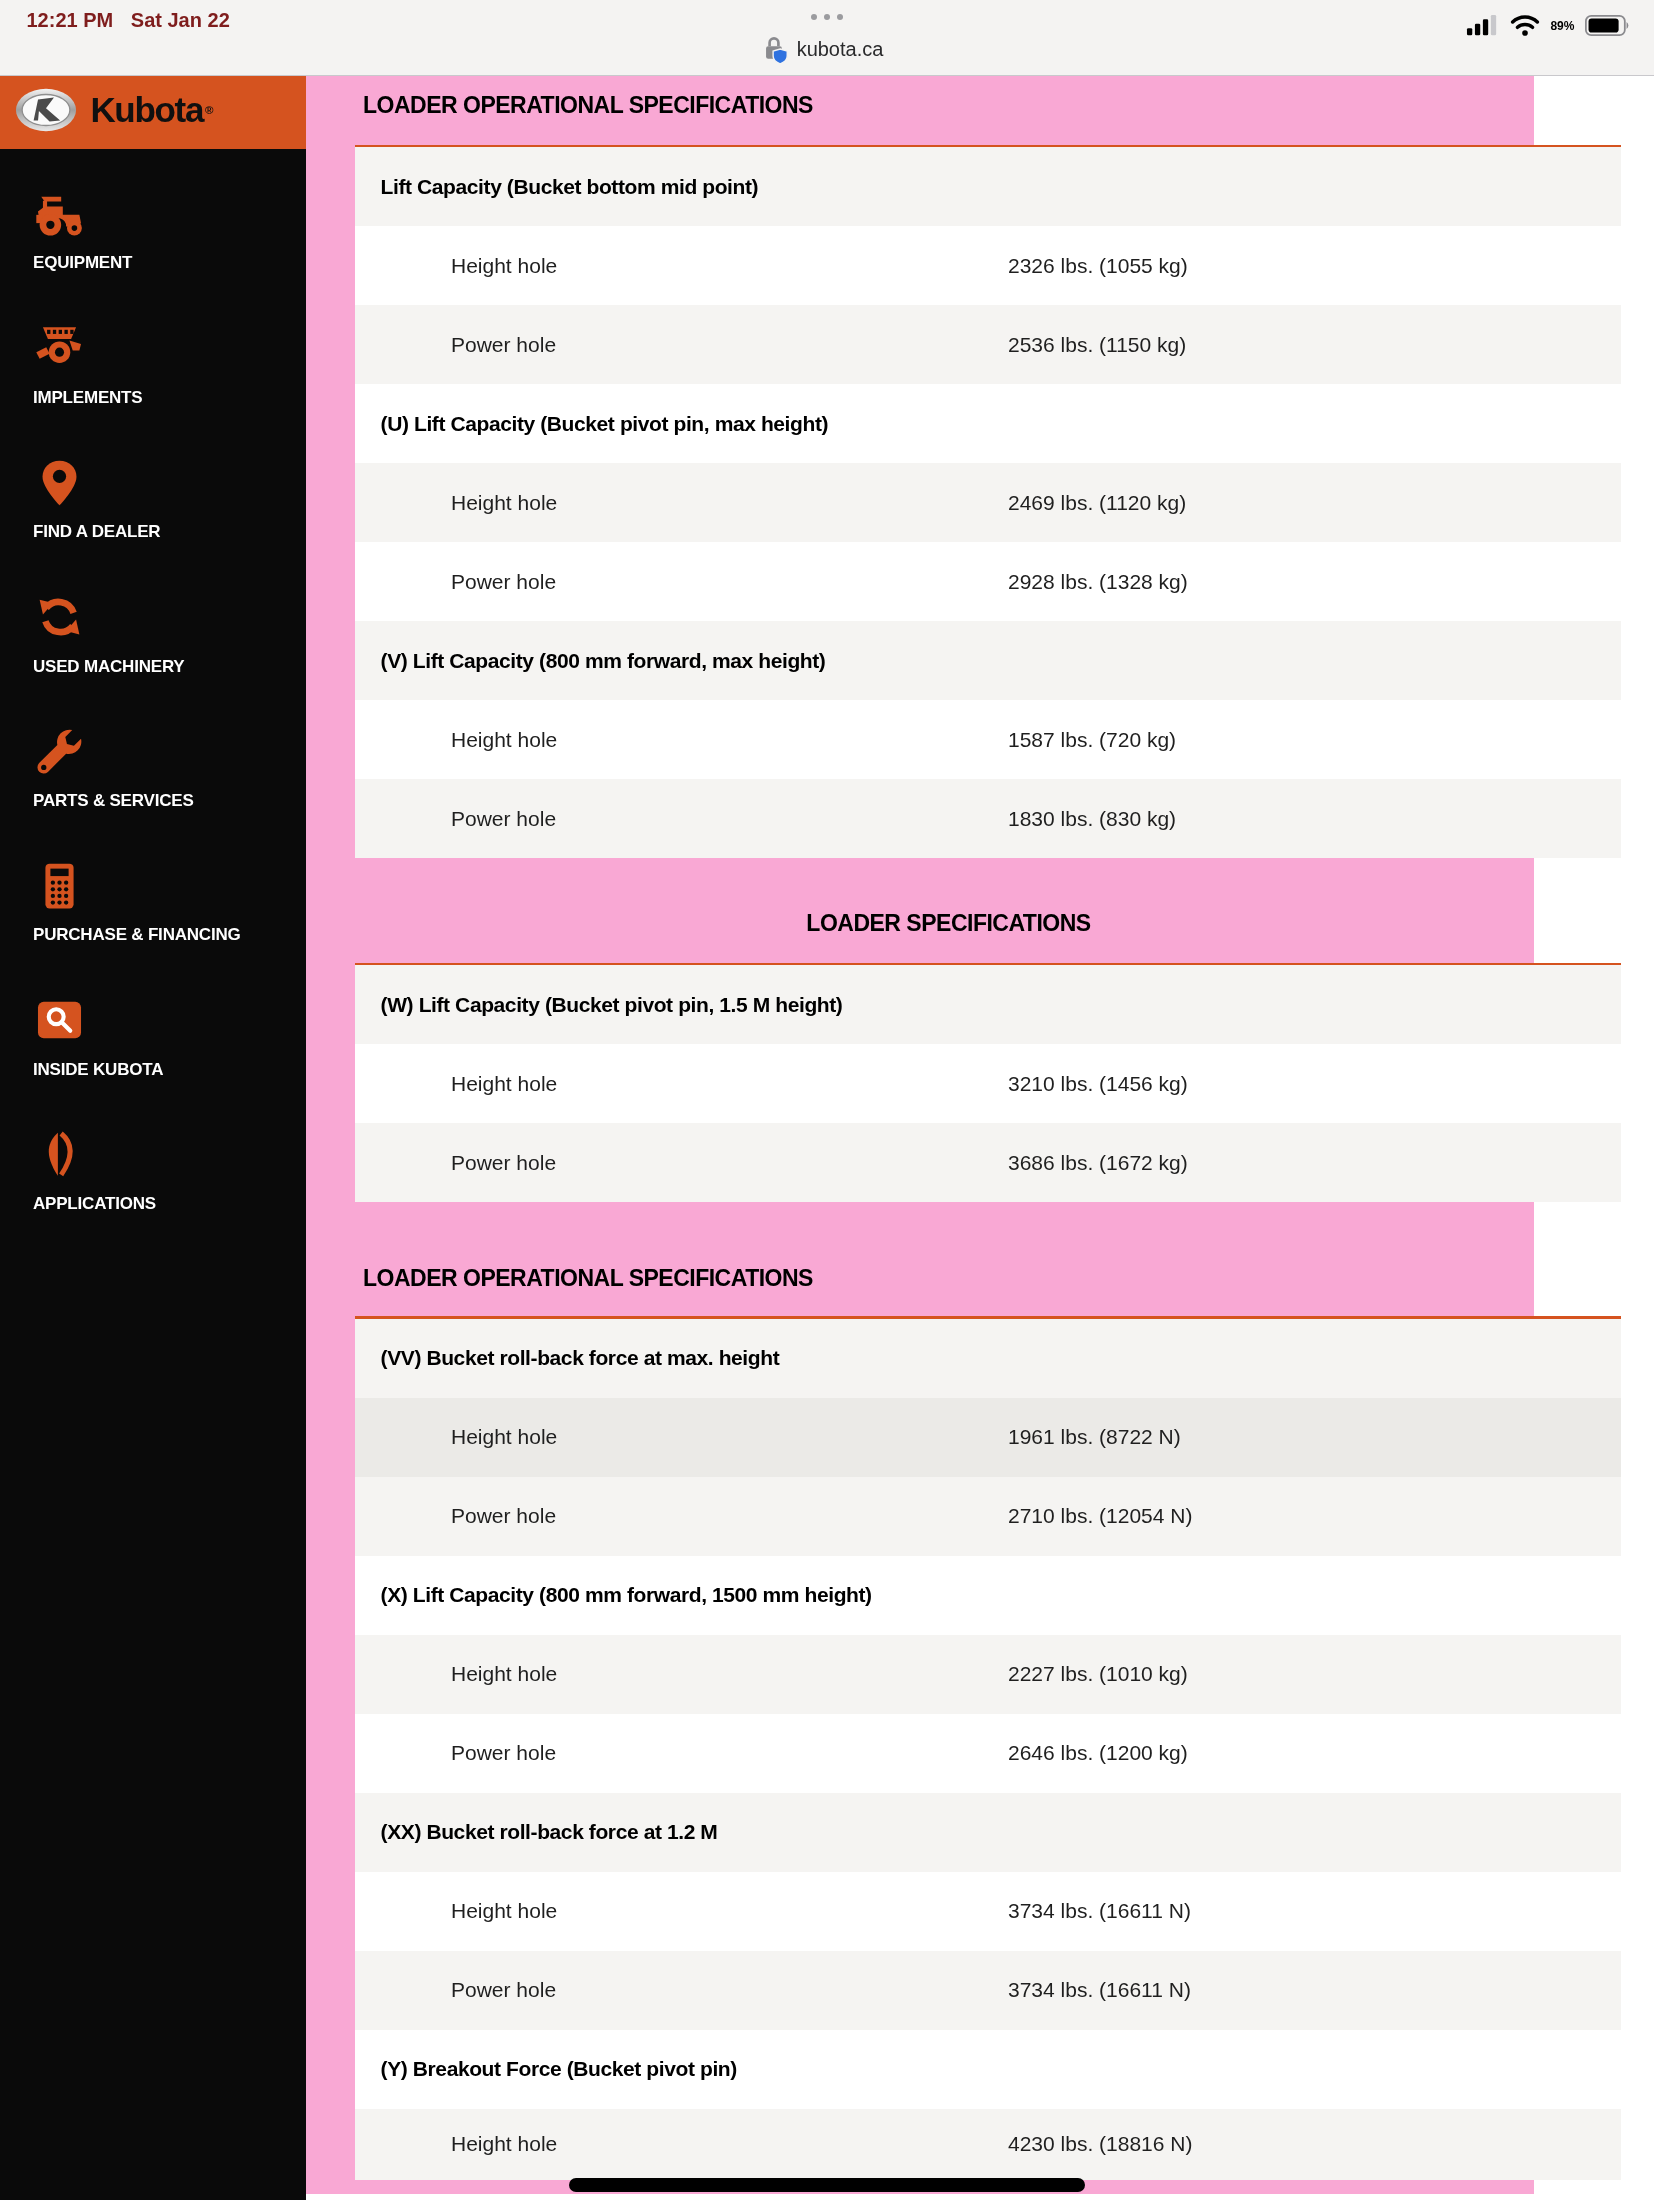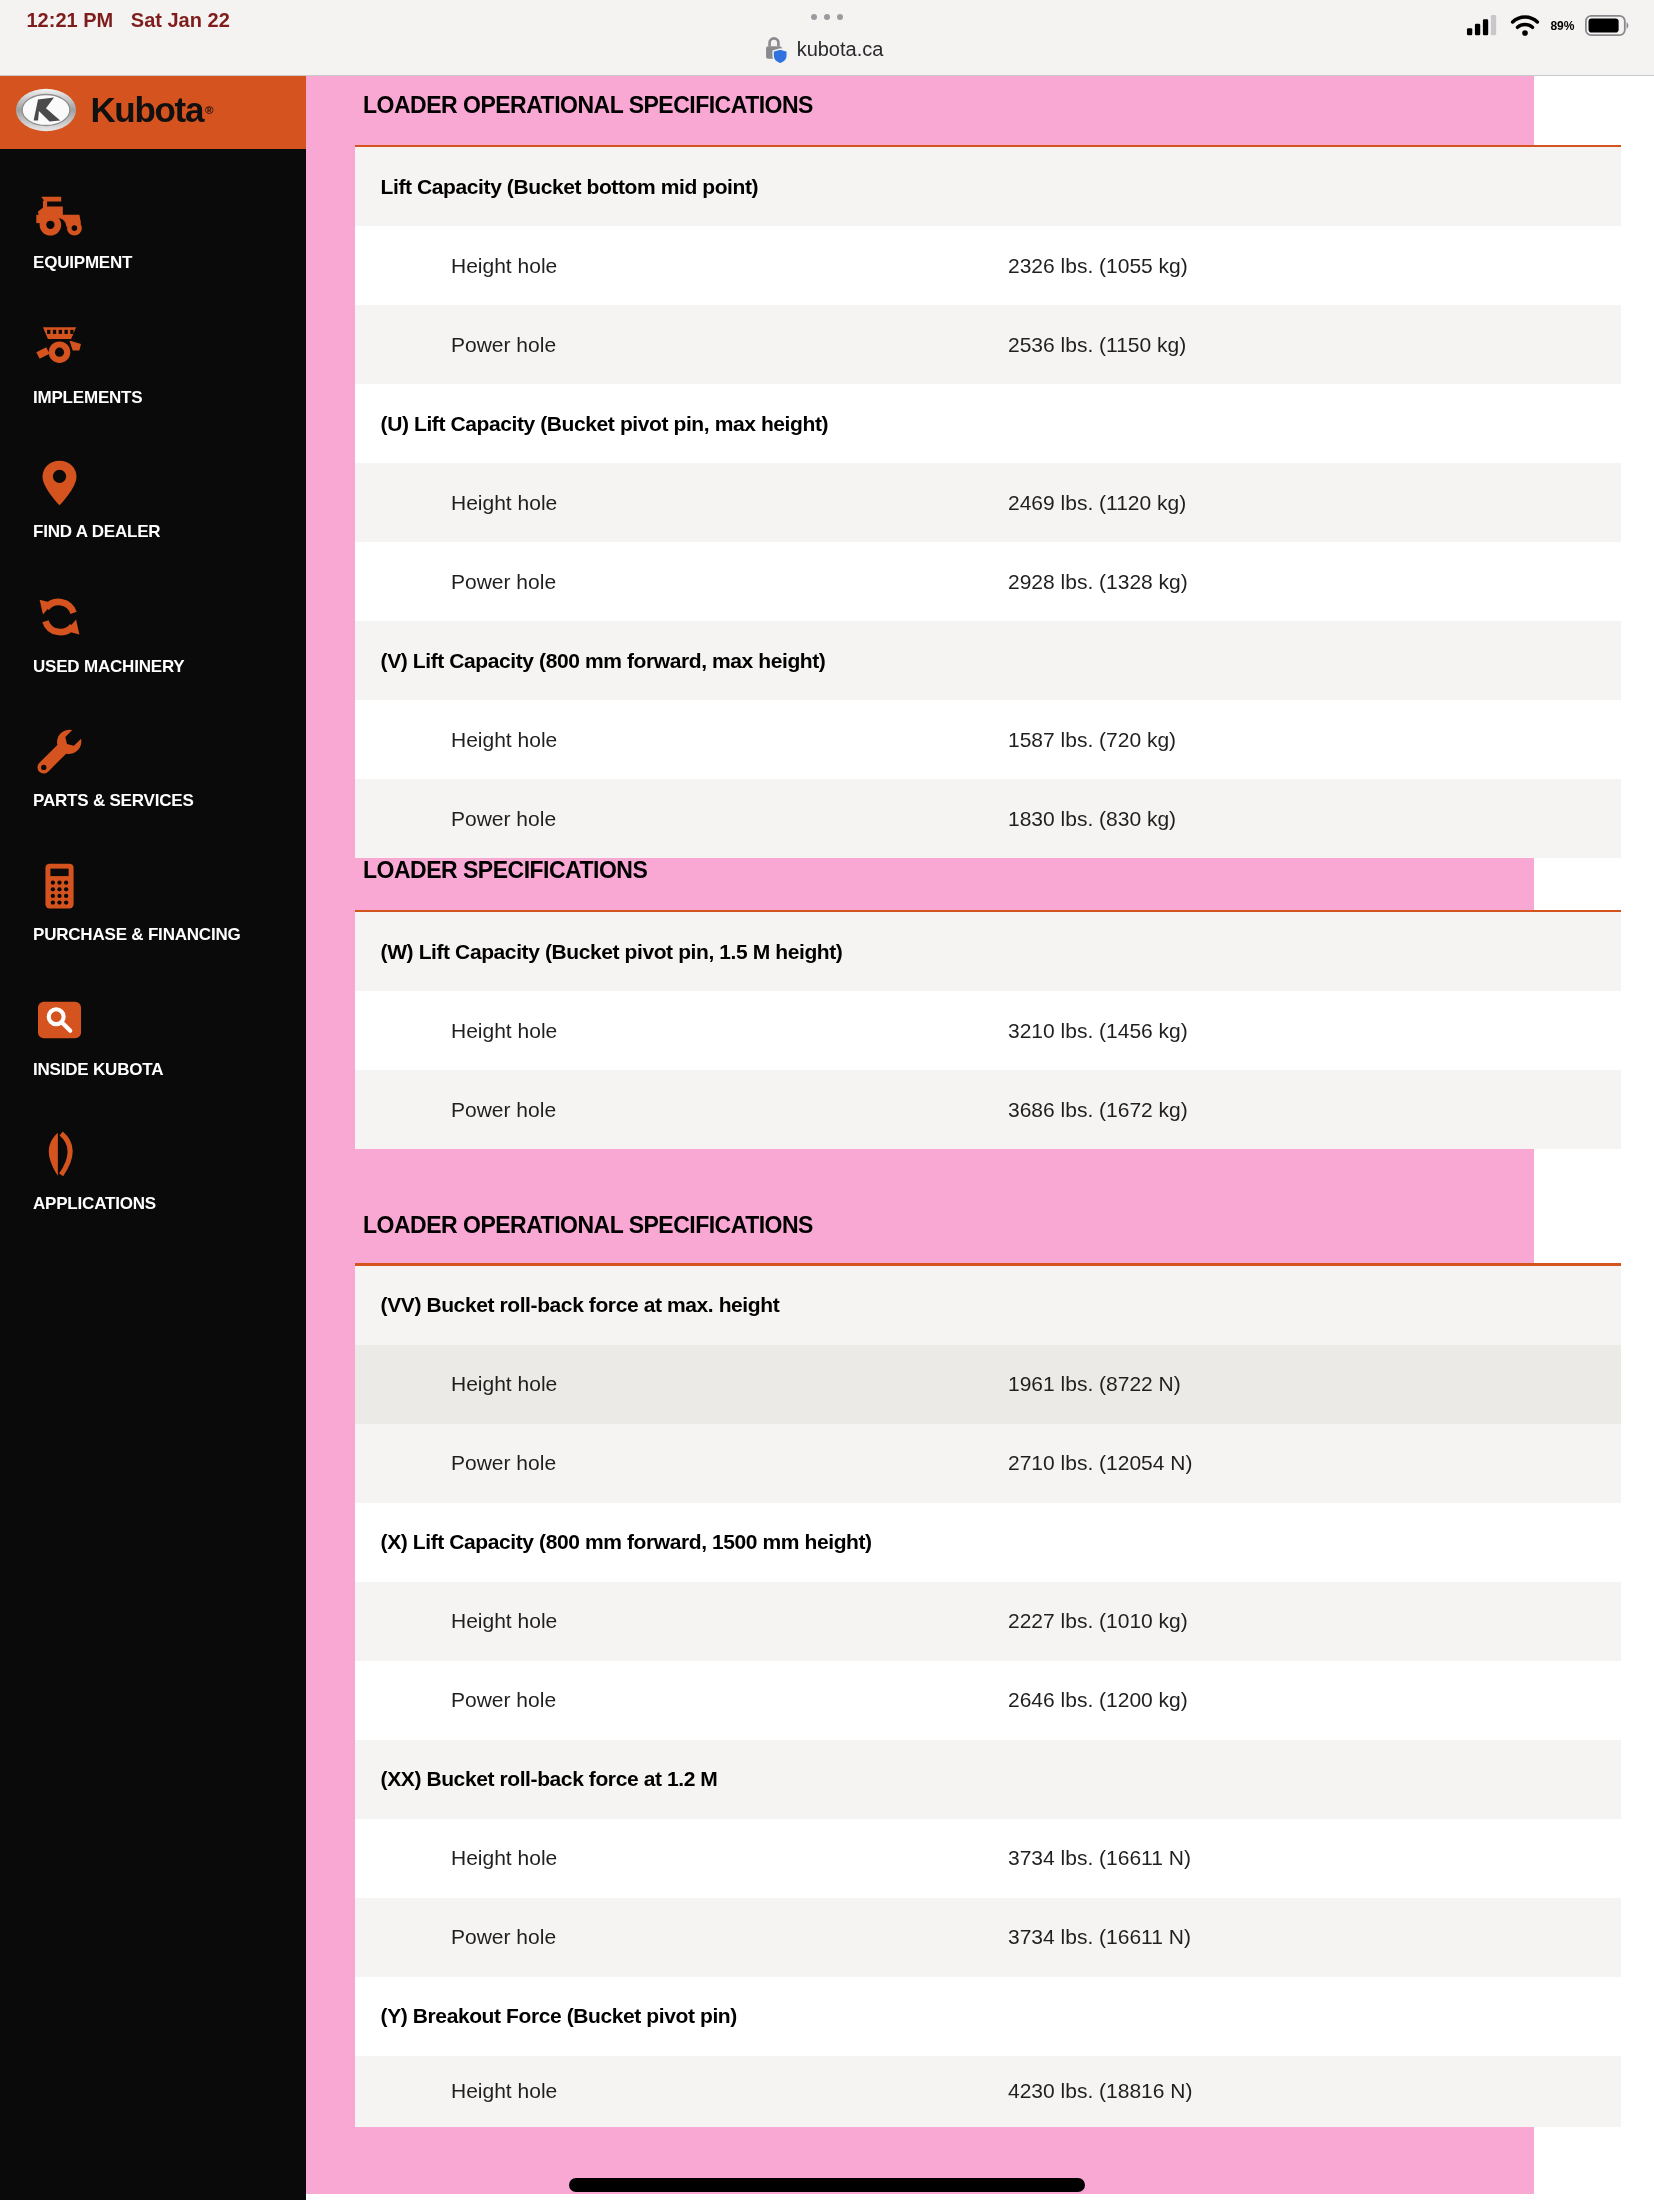--- a/index.html
+++ b/index.html
@@ -26,21 +26,21 @@
   .logo-reg{font-size:11.5px;font-weight:700;color:#101010;vertical-align:-10.6px;margin-left:1.8px;}
   .nav{padding:41px 0 0 33px;}
   .nav-item{margin-bottom:51px;cursor:pointer;}
   .nav-item .icon{display:block;width:53px;height:51px;}
   .nav-item .lbl{display:block;margin-top:12.4px;font-size:17px;font-weight:700;color:#ffffff;
                  letter-spacing:-0.2px;white-space:nowrap;}
 
   
   .content{position:absolute;left:306px;top:64px;width:1228px;height:2130px;background:#f9a8d4;}
   .section{margin:0;}
-  .sec1{margin-top:29px;} .sec2{} .sec3{margin-top:64px;}
+  .sec1{margin-top:29px;} .sec2{margin-top:53px;text-align:center;} .sec3{margin-top:64px;}
   .sec-heading{margin-left:57px;font-size:23px;line-height:25px;font-weight:700;color:#000;
                letter-spacing:-0.5px;}
   .spec-table{margin-left:49px;width:1266px;}
   .sec1 .spec-table,.sec2 .spec-table{margin-top:26.5px;}
   .sec3 .spec-table{margin-top:25px;}
   .rule{height:2.6px;background:var(--accent);}
   .row{position:relative;height:79px;display:flex;align-items:center;}
   .row.clipped{height:71px;}
   .row.bg-gray{background:#f5f4f2;}
   .row.bg-white{background:#ffffff;}

